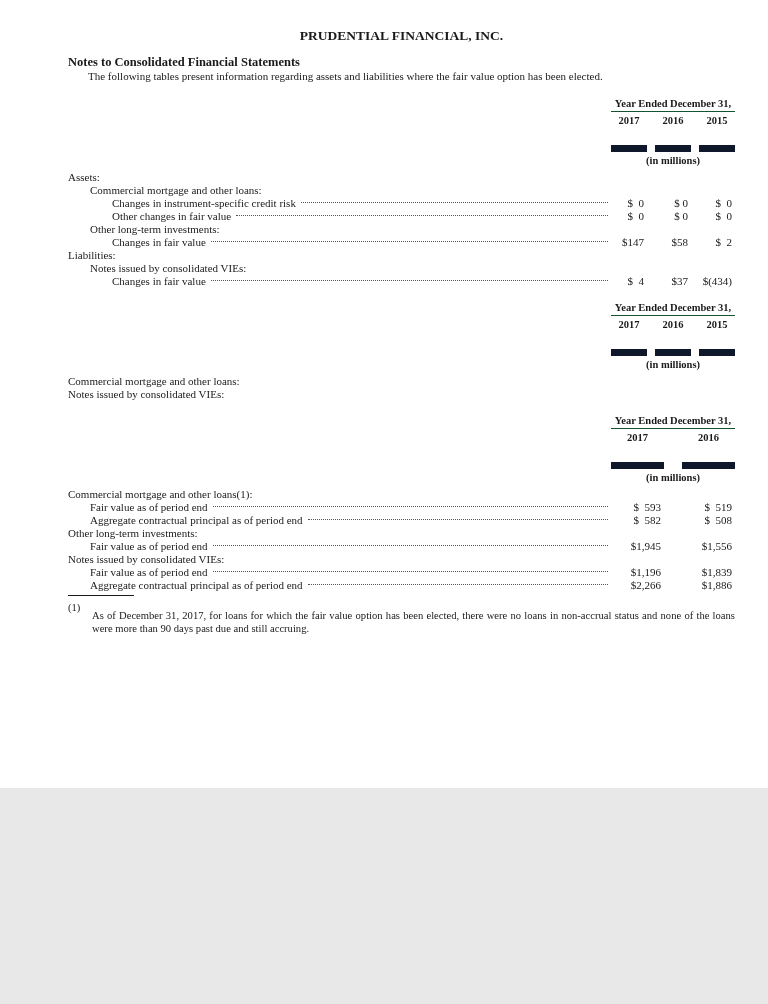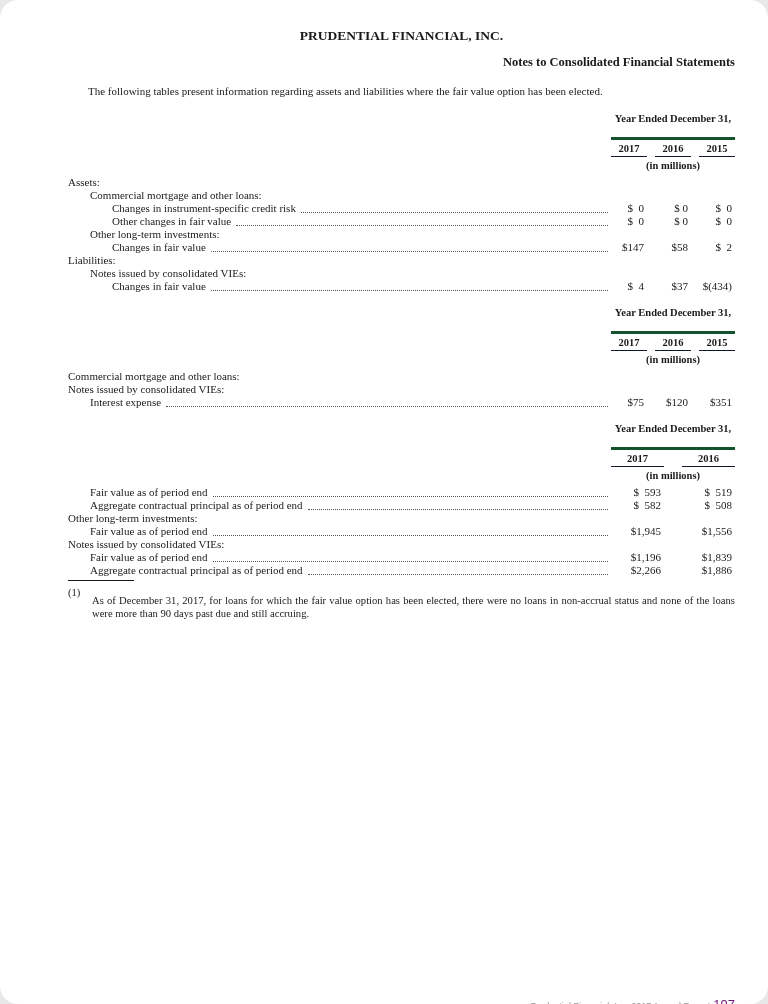--- a/index.html
+++ b/index.html
@@ -1,40 +1,40 @@
 <!DOCTYPE html>
 <html><head>
 <meta charset="utf-8">
 <style>
   html,body { margin:0; padding:0; background:#e8e8e8; }
   .page {
-    position:relative; width:768px; height:1004px; margin:0 auto;
+    position:relative; width:768px; height:788px; margin:0 auto;
     background:#ffffff; box-sizing:border-box;
     padding:20px 33px 0 68px;
     font-family:"Liberation Serif", serif;
-    font-size:11px; line-height:13px; color:#1a1a1a;border-radius:18px;
+    font-size:11px; line-height:13px; color:#1a1a1a;
   }
   .doc-title { font-size:13.5px; font-weight:bold; text-align:center; margin:8px 0 0; line-height:15px; }
-  .doc-subtitle { font-size:12.5px; font-weight:bold; text-align:right; margin:12px 0 0; line-height:15px; }
-  .intro { margin:15px 0 0; text-indent:20px; }
+  .doc-subtitle { font-size:12.5px; font-weight:bold; text-align:left; margin:12px 0 0; line-height:15px; }
+  .intro { margin:0 0 0; text-indent:20px; }
 
   
   .thead { width:124px; margin-left:auto; text-align:center; font-weight:bold; font-size:10.5px; line-height:13px; }
   .mt14 { margin-top:14px; }
   .mt12 { margin-top:13px; }
-  .group-hdr { border-bottom:3px solid #14532d; padding-bottom:12px; white-space:nowrap; }
+  .group-hdr { border-bottom:1px solid #14532d; padding-bottom:1px; white-space:nowrap; }
   .years { display:flex; justify-content:space-between; margin-top:2px; }
-  .ycell { border-bottom:1px solid #0f172a; padding-bottom:1px; }
+  .ycell { border-bottom:7px solid #0f172a; padding-bottom:18px; }
   .years3 .ycell { width:36px; }
   .years2 .ycell { width:53px; }
   .units { margin-top:2px; white-space:nowrap; }
 
   
   .rows { margin-top:4px; }
-  .row { display:flex; align-items:flex-end; height:13px; }
+  .row { display:flex; align-items:center; height:13px; }
   .lbl { white-space:nowrap; }
   .ind1 { padding-left:22px; }
   .ind2 { padding-left:44px; }
   .leader { flex:1; border-bottom:1px dotted #555; margin:0 3px 2px 5px; }
   .cells { display:flex; justify-content:space-between; width:124px; flex-shrink:0; }
   .val { text-align:right; white-space:pre; padding-right:3px; box-sizing:border-box; }
   .cells3 .val { width:36px; }
   .cells2 .val { width:53px; }
 
   
@@ -132,43 +132,37 @@
       </div>
       <div class="units">(in millions)</div>
     </div>
     <div class="rows">
       <div class="row">
           <span class="lbl">Commercial mortgage and other loans:</span>
         </div>
       <div class="row">
           <span class="lbl">Notes issued by consolidated VIEs:</span>
         </div>
-      <div class="row">
-        <span class="lbl ind1">Interest expense</span>
-        <span class="leader"></span>
-        <span class="cells cells3">
-          <span class="val">$75</span>
-          <span class="val">$120</span>
-          <span class="val">$351</span>
-        </span>
-      </div>
     </div>
   </section>
 
   <section>
     <div class="thead mt12">
       <div class="group-hdr">Year Ended December 31,</div>
       <div class="years years2">
         <span class="ycell">2017</span>
         <span class="ycell">2016</span>
       </div>
       <div class="units">(in millions)</div>
     </div>
     <div class="rows">
       <div class="row">
+          <span class="lbl">Commercial mortgage and other loans(1):</span>
+        </div>
+      <div class="row">
         <span class="lbl ind1">Fair value as of period end</span>
         <span class="leader"></span>
         <span class="cells cells2">
           <span class="val">$  593</span>
           <span class="val">$  519</span>
         </span>
       </div>
       <div class="row">
         <span class="lbl ind1">Aggregate contractual principal as of period end</span>
         <span class="leader"></span>

